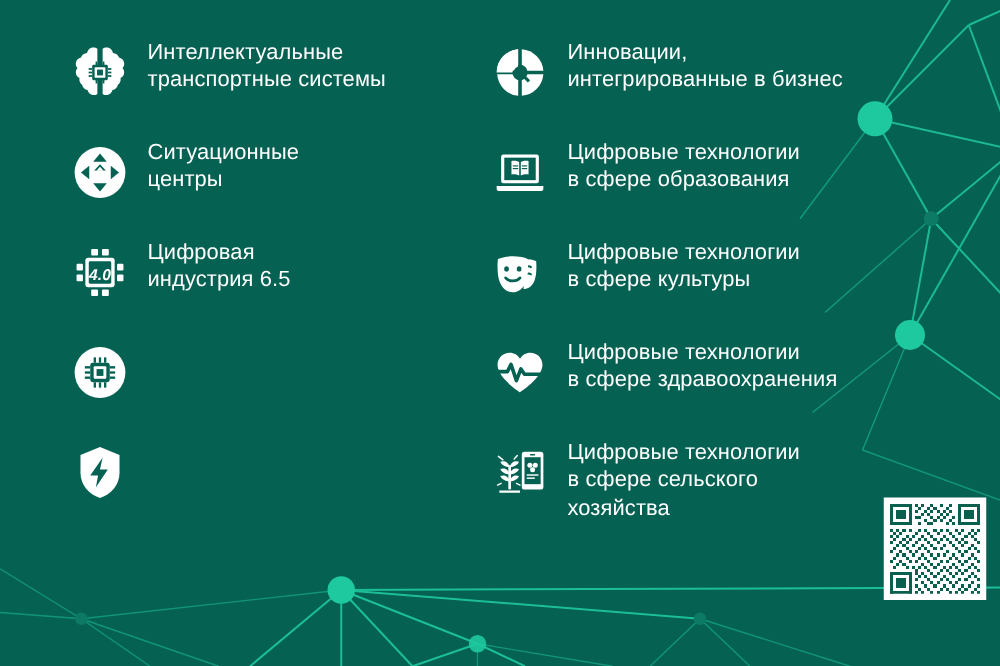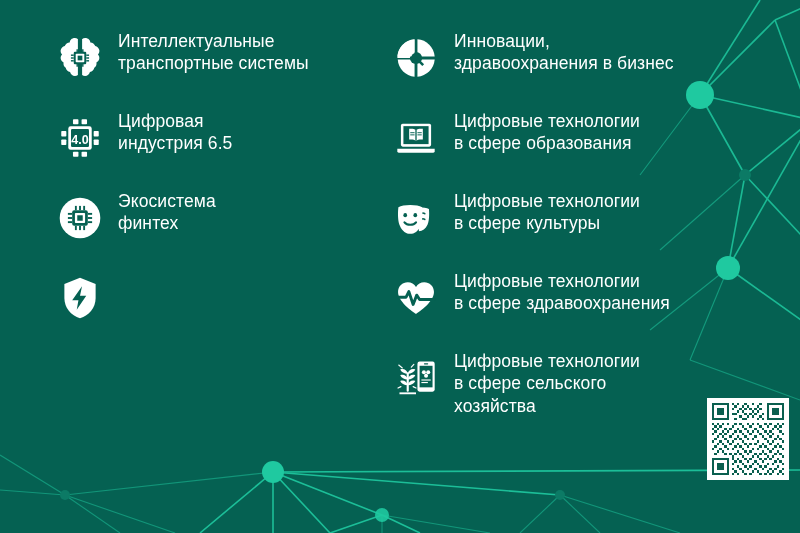--- a/index.html
+++ b/index.html
@@ -56,20 +56,21 @@
   .col-left .item { height: 80px; }
   .col-right .item { height: 80px; }
   .item-icon {
     width: 56px;
     min-width: 56px;
     height: 56px;
     display: flex;
     align-items: center;
     justify-content: center;
     margin-right: 10px;
+    font-style: italic;
   }
   .item-icon svg {
     display: block;
   }
   .item-label {
     color: #ffffff;
     font-size: 17.5px;
     line-height: 1.28;
     letter-spacing: 0.1px;
     white-space: pre-line;
@@ -182,20 +183,39 @@
               <rect x="40" y="27.5" width="3.6" height="1.8"></rect>
               <rect x="40" y="31.1" width="3.6" height="1.8"></rect>
               <rect x="40" y="34.7" width="3.6" height="1.8"></rect>
             </g>
           </svg>
         </span>
         <span class="item-label">Интеллектуальные
 транспортные системы</span>
       </div>
 
+      <div class="item">
+        <span class="item-icon">
+          <svg width="50" height="50" viewBox="0 0 64 64" xmlns="http://www.w3.org/2000/svg">
+            <circle cx="32" cy="32" r="26" fill="#ffffff"></circle>
+            <g fill="#056152">
+              <path d="M32 12.5l7 8.5h-14z"></path>
+              <path d="M32 51.5l-7-8.5h14z"></path>
+              <path d="M12.5 32l8.5-7v14z"></path>
+              <path d="M51.5 32l-8.5 7v-14z"></path>
+              <path d="M32 23.5l6 6.5h-12z"></path>
+            </g>
+            <g fill="#ffffff">
+              <path d="M32 26.2l3.6 3.9h-7.2z"></path>
+            </g>
+          </svg>
+        </span>
+        <span class="item-label">Ситуационные
+центры</span>
+      </div>
 
       <div class="item">
         <span class="item-icon">
           <svg width="50" height="50" viewBox="0 0 64 64" xmlns="http://www.w3.org/2000/svg">
             <rect x="17" y="17" width="30" height="30" rx="3" fill="#ffffff"></rect>
             <rect x="20.5" y="20.5" width="23" height="23" rx="1.5" fill="#056152"></rect>
             <g fill="#ffffff">
               <rect x="23" y="8" width="7" height="6.5" rx="1"></rect>
               <rect x="34" y="8" width="7" height="6.5" rx="1"></rect>
               <rect x="23" y="49.5" width="7" height="6.5" rx="1"></rect>
@@ -232,22 +252,20 @@
               <rect x="36.1" y="42" width="2.4" height="5.5"></rect>
               <rect x="16.5" y="25.5" width="5.5" height="2.4"></rect>
               <rect x="16.5" y="30.8" width="5.5" height="2.4"></rect>
               <rect x="16.5" y="36.1" width="5.5" height="2.4"></rect>
               <rect x="42" y="25.5" width="5.5" height="2.4"></rect>
               <rect x="42" y="30.8" width="5.5" height="2.4"></rect>
               <rect x="42" y="36.1" width="5.5" height="2.4"></rect>
             </g>
           </svg>
         </span>
-        <span class="item-label">Экосистема
-финтех</span>
       </div>
 
       <div class="item">
         <span class="item-icon">
           <svg width="50" height="50" viewBox="0 0 64 64" xmlns="http://www.w3.org/2000/svg">
             <path d="M32 6L12 14v18c0 12.5 8.4 22.5 20 26 11.6-3.5 20-13.5 20-26V14L32 6z" fill="#ffffff"></path>
             <path d="M34.6 17L22 35h8l-2.2 12L40 29h-8l2.6-12z" fill="#056152"></path>
           </svg>
         </span>
       </div>
@@ -264,21 +282,21 @@
             <path d="M34 34h24A26 26 0 0 1 34 58V34z" fill="#ffffff"></path>
             <path d="M30 34v24A26 26 0 0 1 6.6 34H30z" fill="#ffffff"></path>
             <path d="M34 6a26 26 0 0 1 24 24H34V6z" fill="#ffffff"></path>
             <circle cx="32" cy="32" r="8.5" fill="#056152"></circle>
             <path d="M29.8 6.2A26 26 0 0 0 6.2 29.8h23.6V6.2z" fill="#ffffff"></path>
             <circle cx="32" cy="32" r="7" fill="#056152"></circle>
             <path d="M32 32l10 10" stroke="#056152" stroke-width="3.5" fill="none"></path>
           </svg>
         </span>
         <span class="item-label">Инновации,
-здравоохранения в бизнес</span>
+интегрированные в бизнес</span>
       </div>
 
       <div class="item">
         <span class="item-icon">
           <svg width="46" height="46" viewBox="0 0 64 64" xmlns="http://www.w3.org/2000/svg">
             <rect x="11" y="12" width="42" height="32" rx="2.5" fill="#ffffff"></rect>
             <rect x="14.5" y="15.5" width="35" height="25" fill="#056152"></rect>
             <path d="M32 21c-2.6-2-6-2.3-9.5-1.8v15c3.5-.5 6.9-.2 9.5 1.8V21z" fill="#ffffff"></path>
             <path d="M32 21c2.6-2 6-2.3 9.5-1.8v15c-3.5-.5-6.9-.2-9.5 1.8V21z" fill="#ffffff"></path>
             <rect x="31.1" y="20" width="1.8" height="16" fill="#056152"></rect>

